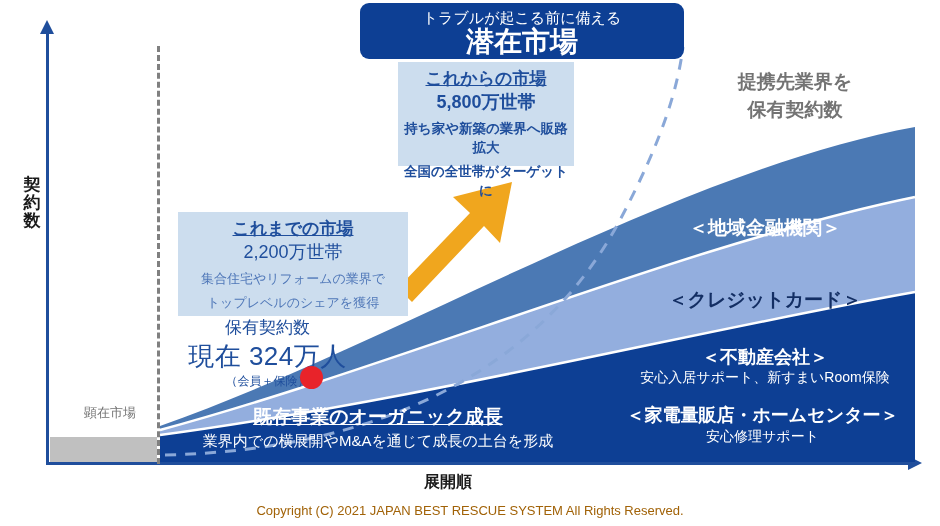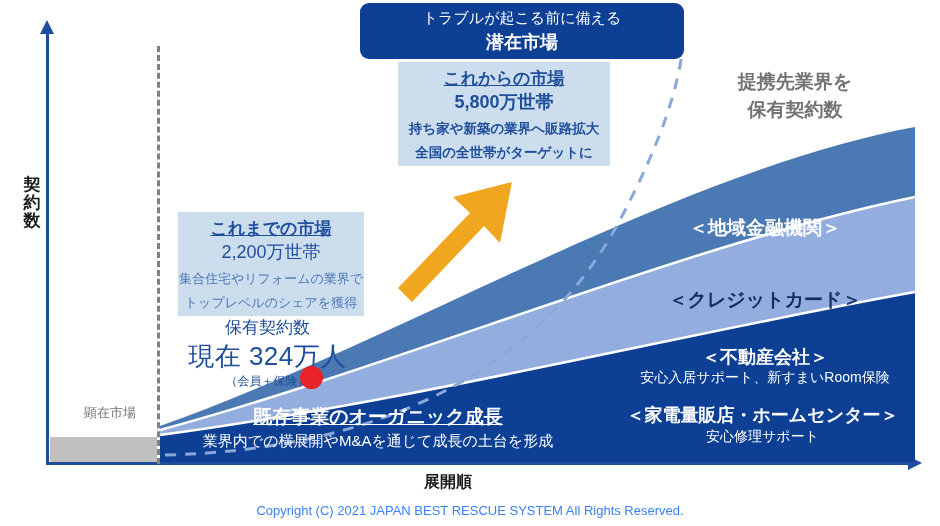--- a/index.html
+++ b/index.html
@@ -123,21 +123,21 @@
     text-align: center;
     box-sizing: border-box;
     padding-top: 5px;
   }
   .top-banner .line1 {
     font-size: 15px;
     line-height: 20px;
     font-weight: normal;
   }
   .top-banner .line2 {
-    font-size: 18px;
+    font-size: 28px;
     line-height: 28px;
     font-weight: bold;
   }
 
   
   .info-box {
     position: absolute;
     background: #ccddee;
     color: #1f4e9c;
     text-align: center;
@@ -159,30 +159,30 @@
   .info-box .desc {
     font-size: 13.5px;
     font-weight: bold;
     line-height: 19px;
     display: block;
   }
 
   #box-future {
     left: 398px;
     top: 62px;
-    width: 212px;
+    width: 176px;
     height: 104px;
     padding-top: 6px;
   }
   #box-future .desc { margin-top: 5px; }
 
   #box-past {
     left: 178px;
     top: 212px;
-    width: 186px;
+    width: 230px;
     height: 104px;
     padding-top: 6px;
   }
   #box-past .title,
   #box-past .figure { color: #1f4e9c; }
   #box-past .desc {
     font-weight: normal;
     font-size: 13px;
     line-height: 19px;
     margin-top: 5px;
@@ -308,21 +308,21 @@
   }
 
   
   .copyright {
     position: absolute;
     left: 0;
     top: 503px;
     width: 940px;
     text-align: center;
     font-size: 13px;
-    color: #3b82f6;
+    color: #a16207;
   }
 </style>
 </head>
 <body>
 
 <div id="slide">
 
   <div class="axis-line-v"></div>
   <div class="axis-arrow-v"></div>
   <div class="axis-line-h"></div>

